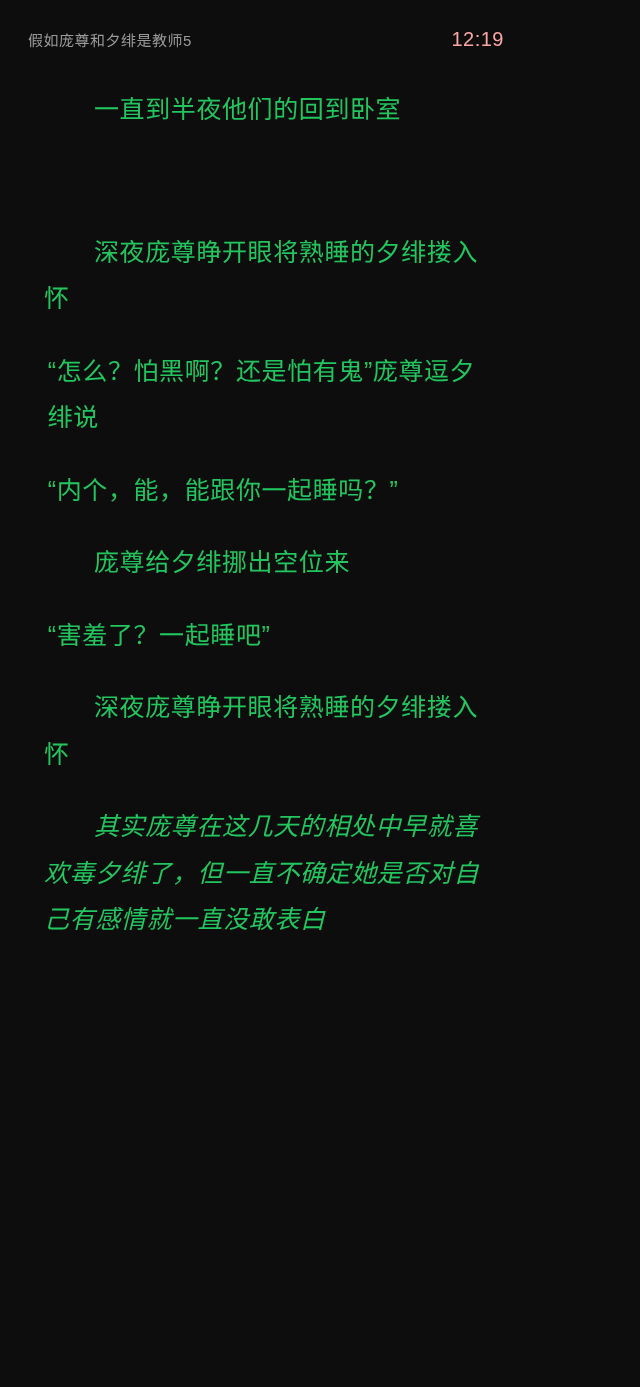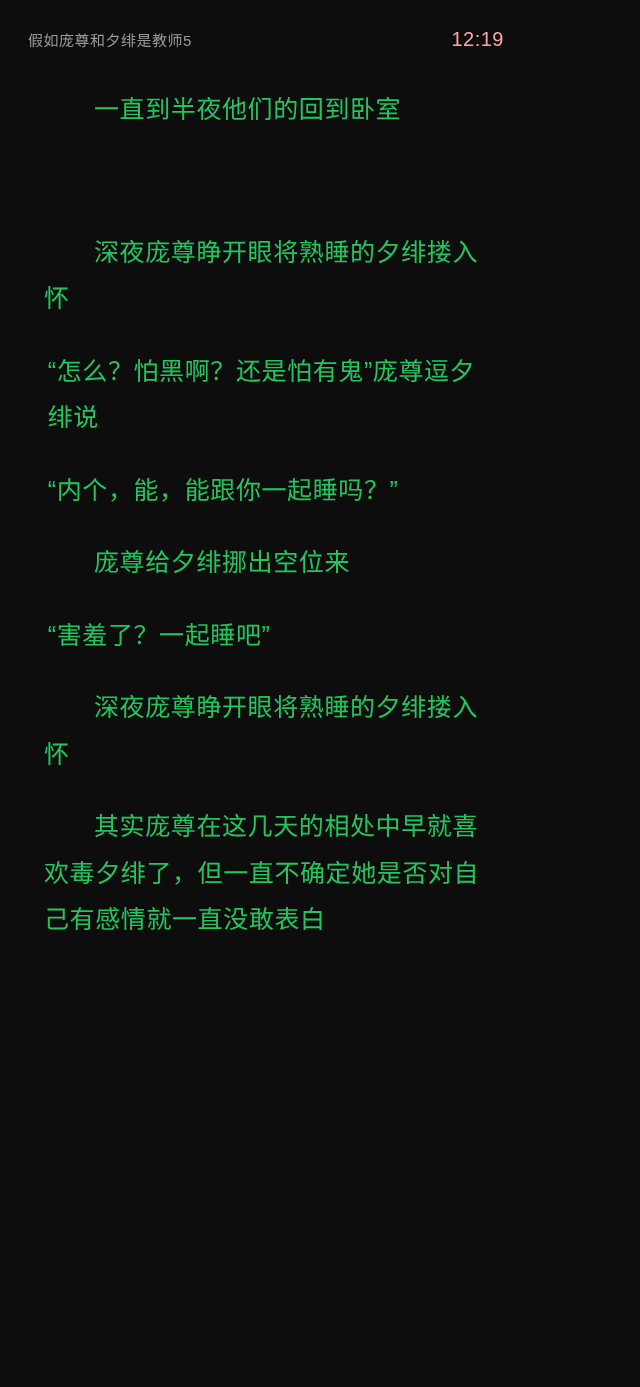--- a/index.html
+++ b/index.html
@@ -65,20 +65,21 @@
   }
   .para.quote {
     text-indent: 0;
     padding-left: 0.15em;
   }
   .para.gap-large {
     margin-bottom: 96px;
   }
   .para.last {
     margin-bottom: 0;
+    font-style: italic;
   }
 </style>
 </head>
 <body>
 
 <div class="page">
 
   <div class="statusbar">
     <div class="doc-title">假如庞尊和夕绯是教师5</div>
     <div class="clock">12:19</div>

